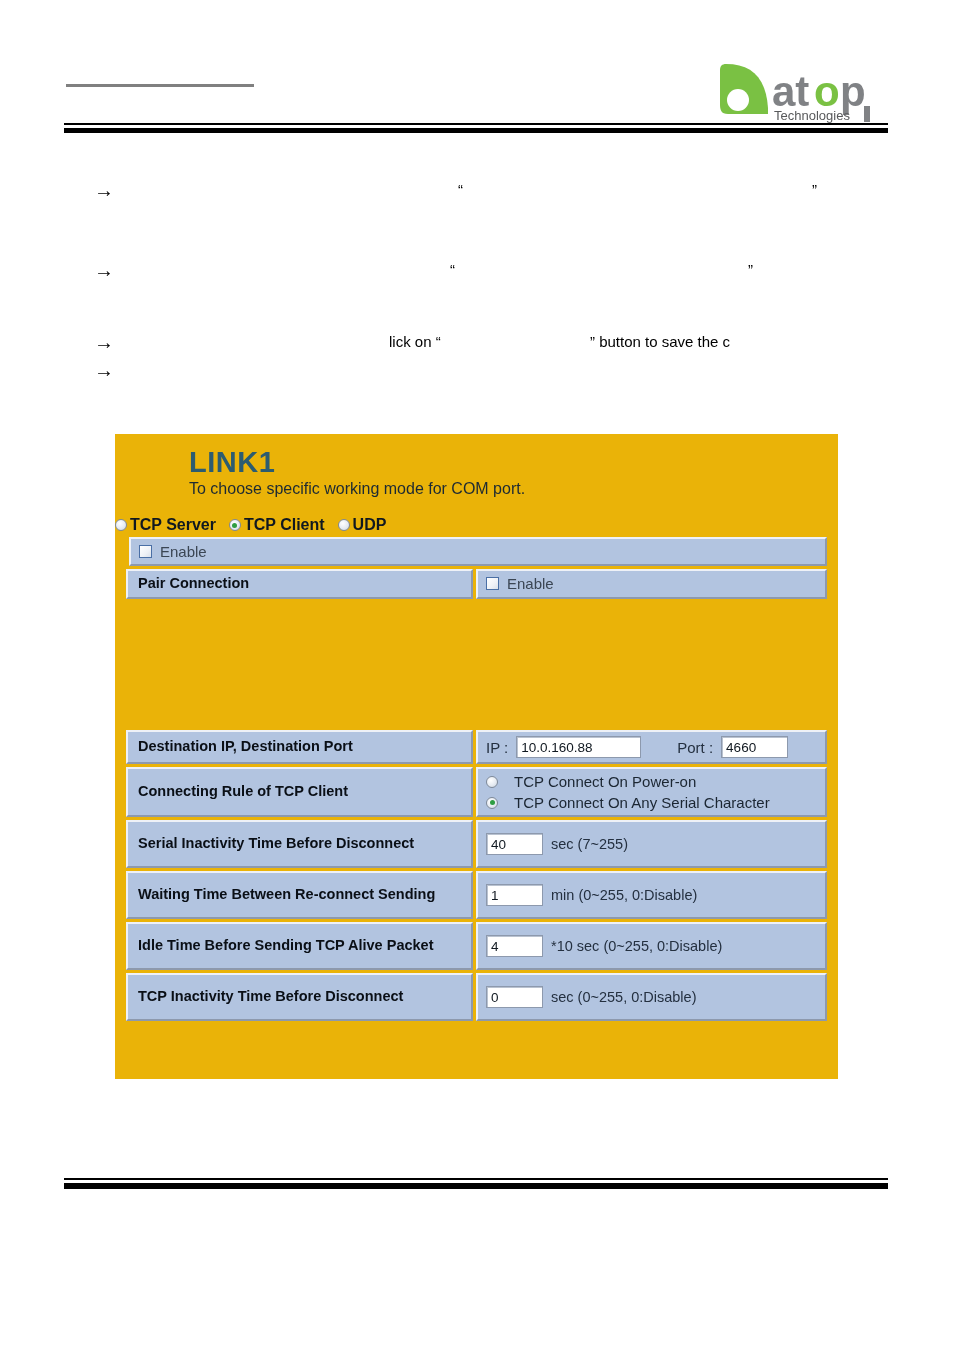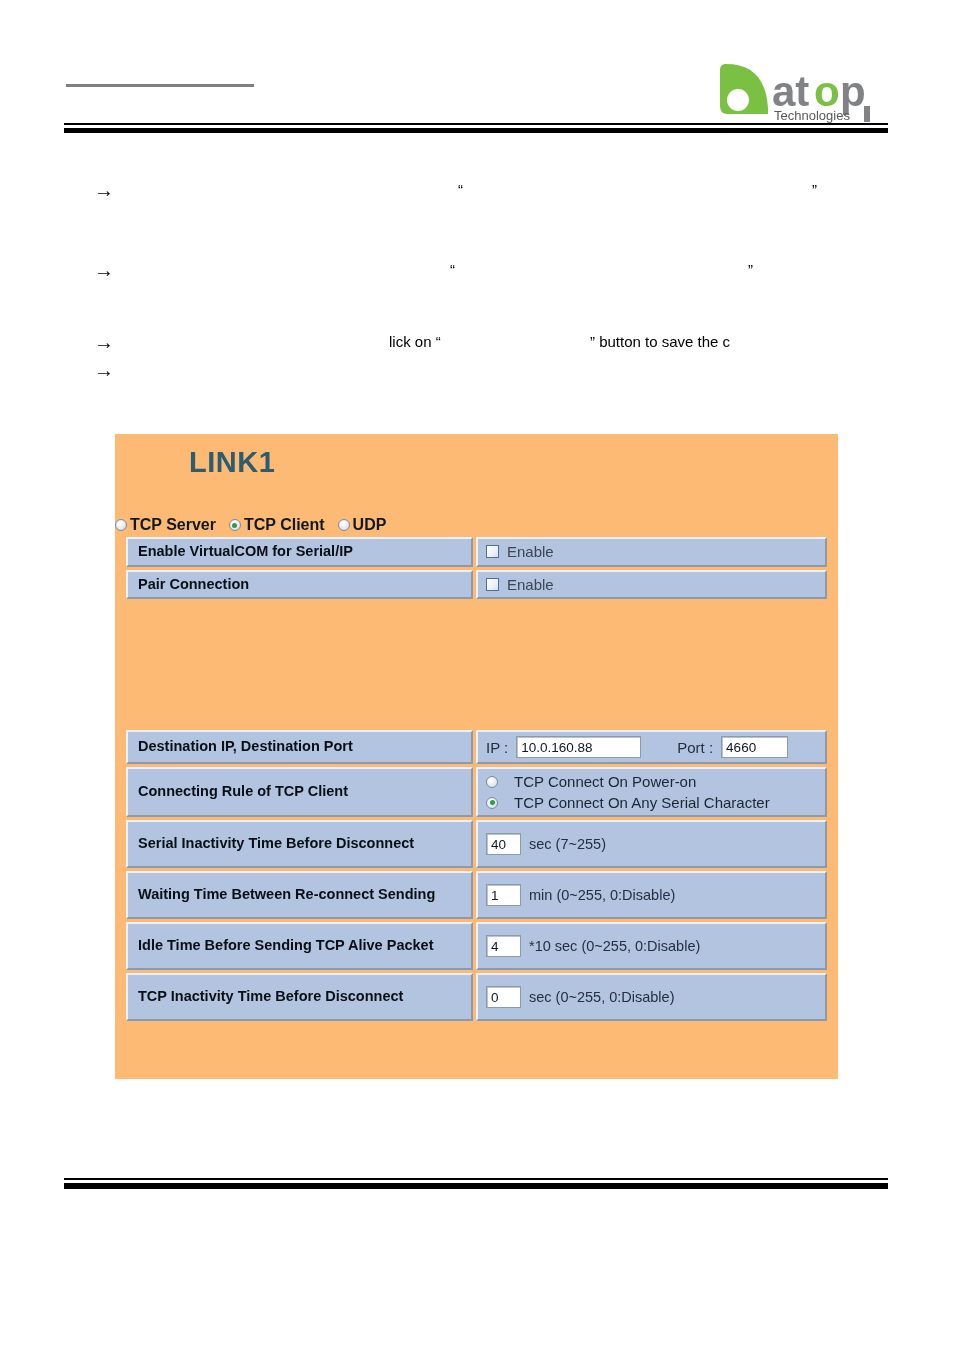--- a/index.html
+++ b/index.html
@@ -100,21 +100,21 @@
   
   .hidden-text { color: #ffffff; }
 
   
   .panel {
     position: absolute;
     left: 115px;
     top: 434px;
     width: 723px;
     height: 645px;
-    background: #fdba74;
+    background: #eab308;
     box-sizing: border-box;
     padding: 0;
   }
   .panel-title {
     position: absolute;
     left: 74px;
     top: 12px;
     font-size: 29px;
     font-weight: bold;
     color: #2c5c70;
@@ -240,21 +240,21 @@
     font-family: "Liberation Sans", sans-serif;
     font-size: 13.5px;
     color: #101820;
     padding: 2px 4px;
     box-sizing: border-box;
     height: 22px;
     line-height: 17px;
   }
   .txtbox.ip { width: 125px; }
   .txtbox.port { width: 67px; }
-  .txtbox.num { width: 35px; }
+  .txtbox.num { width: 57px; }
 
   .field-prefix { font-size: 15px; color: #243040; }
   .hint { font-size: 14.5px; color: #243040; }
   .gap-l { margin-left: 28px; }
 
   .rule-radios { display: flex; flex-direction: column; gap: 4px; }
   .rule-radios .rule-item {
     display: flex;
     align-items: center;
     gap: 16px;
@@ -338,20 +338,21 @@
   <div class="bullet-row" style="height:28px;">
     <span class="arrow-icon">→</span>
     <span class="bullet-text hidden-text" style="left:170px;top:0;">Restart the device to take effect.</span>
   </div>
 
 </div>
 
 <div class="panel">
 
   <div class="panel-title">LINK1</div>
+  <div class="panel-subtitle">To choose specific working mode for COM port.</div>
 
   <div class="mode-radios">
     <span class="radio-group">
       <span class="radio-item">
         <span class="radio"></span>
         <span class="radio-label">TCP Server</span>
       </span>
       <span class="radio-item">
         <span class="radio checked"></span>
         <span class="radio-label">TCP Client</span>
@@ -359,21 +360,20 @@
       <span class="radio-item">
         <span class="radio"></span>
         <span class="radio-label">UDP</span>
       </span>
     </span>
   </div>
 
   <div class="rows-top">
 
     <div class="cfg-row">
-      <div class="cell cell-label">Enable VirtualCOM for Serial/IP</div>
       <div class="cell cell-value">
         <span class="value-inline">
           <span class="checkbox"></span>
           <span class="enable-label">Enable</span>
         </span>
       </div>
     </div>
 
     <div class="cfg-row">
       <div class="cell cell-label">Pair Connection</div>

